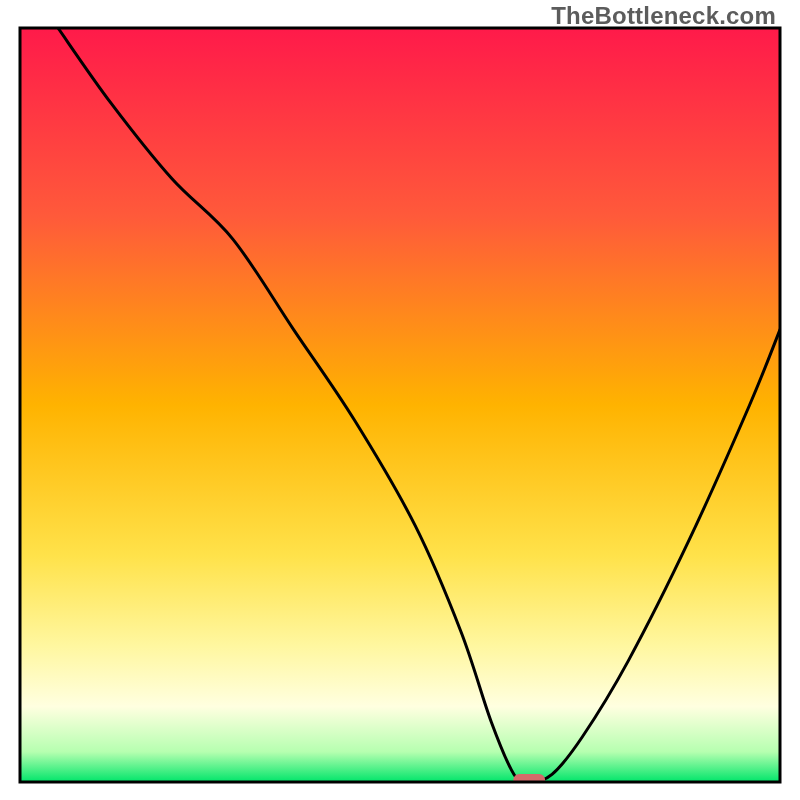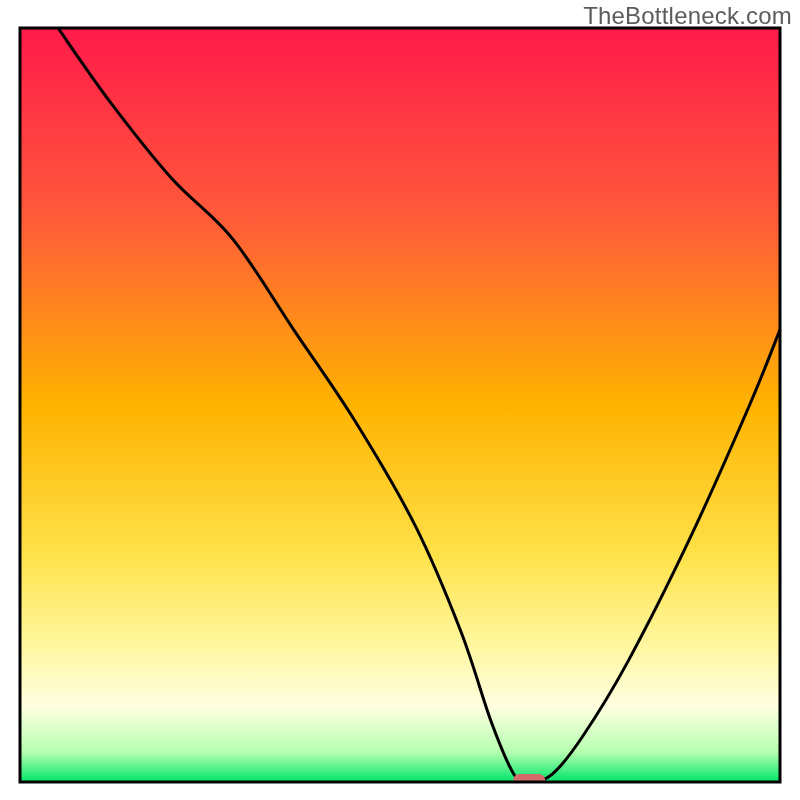--- a/index.html
+++ b/index.html
@@ -11,23 +11,23 @@
     font-family: Arial, Helvetica, sans-serif;
   }
   .container {
     position: relative;
     width: 800px;
     height: 800px;
   }
   .watermark {
     position: absolute;
     top: 2px;
-    right: 8px;
+    right: 24px;
     font-size: 24px;
-    font-weight: 400;
+    font-weight: 700;
     letter-spacing: 0.2px;
     color: #5c5c5c;
     z-index: 5;
   }
   svg {
     display: block;
   }
 </style>
 </head>
 <body>

